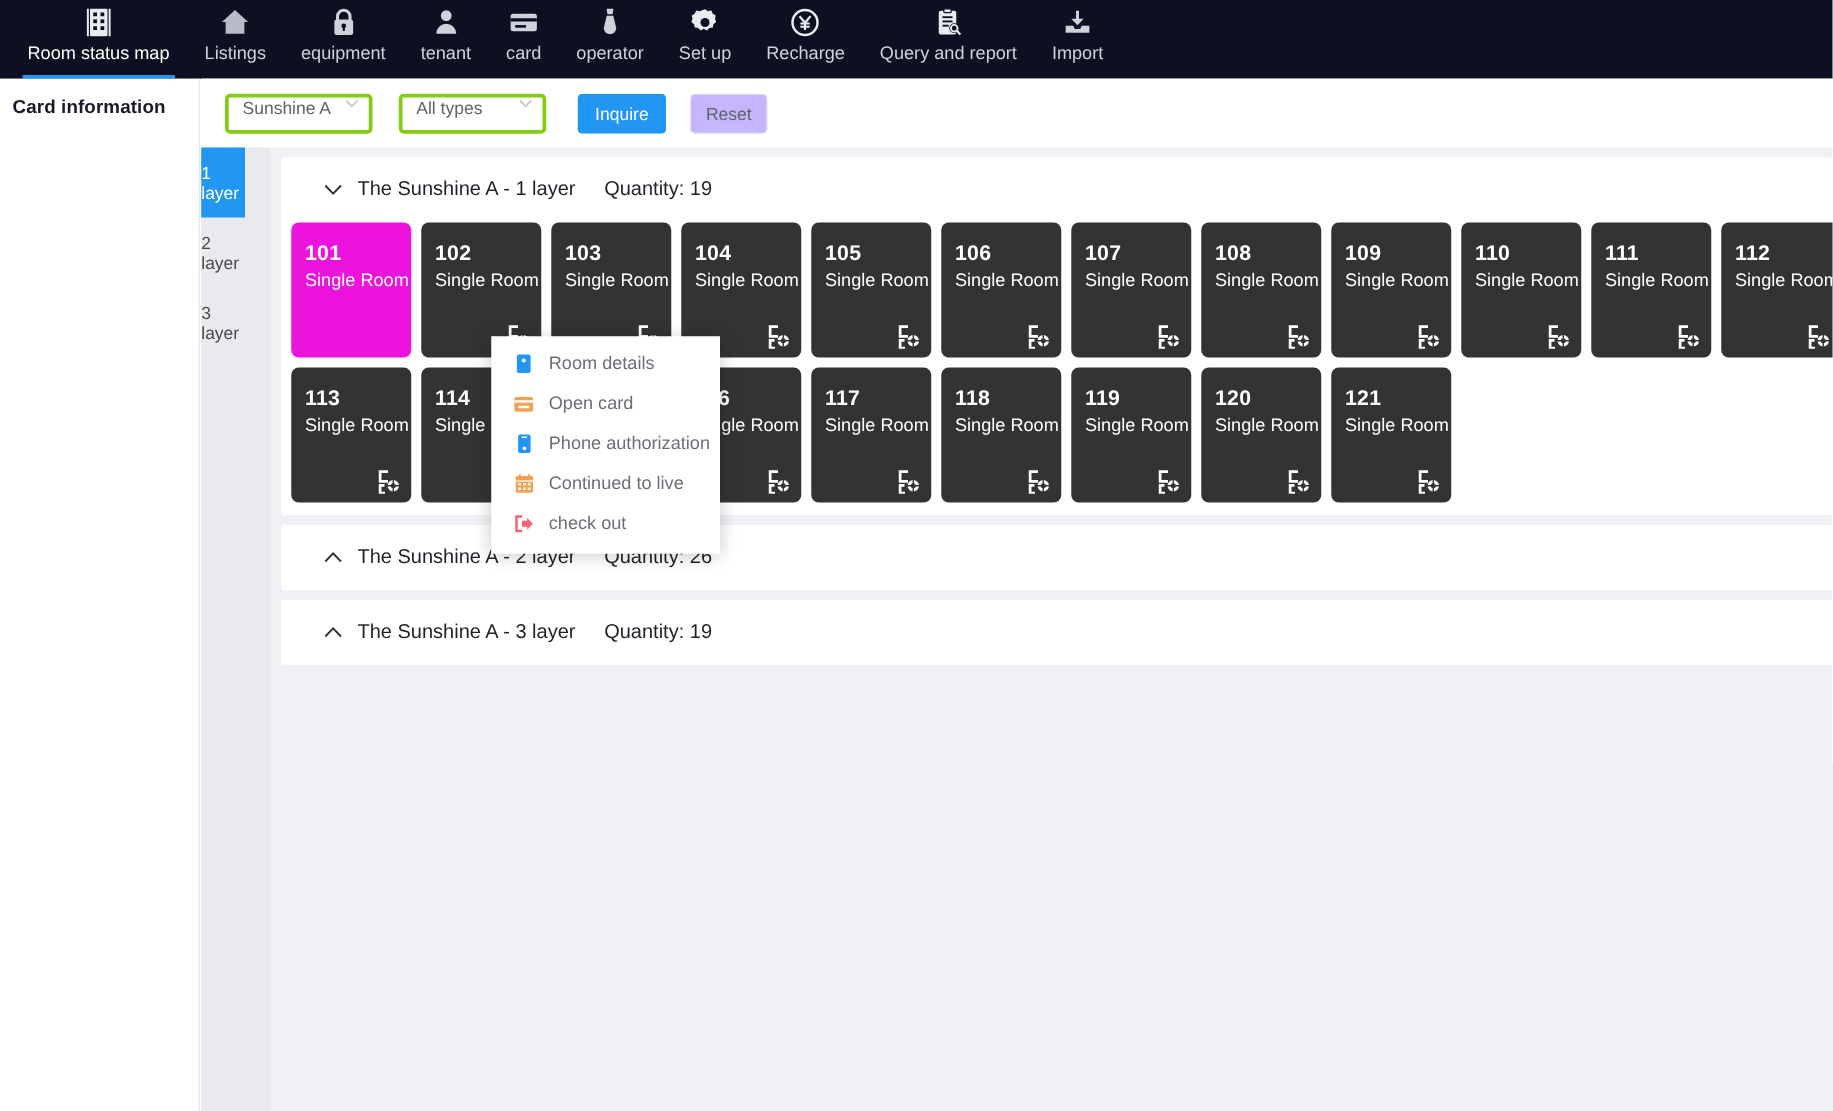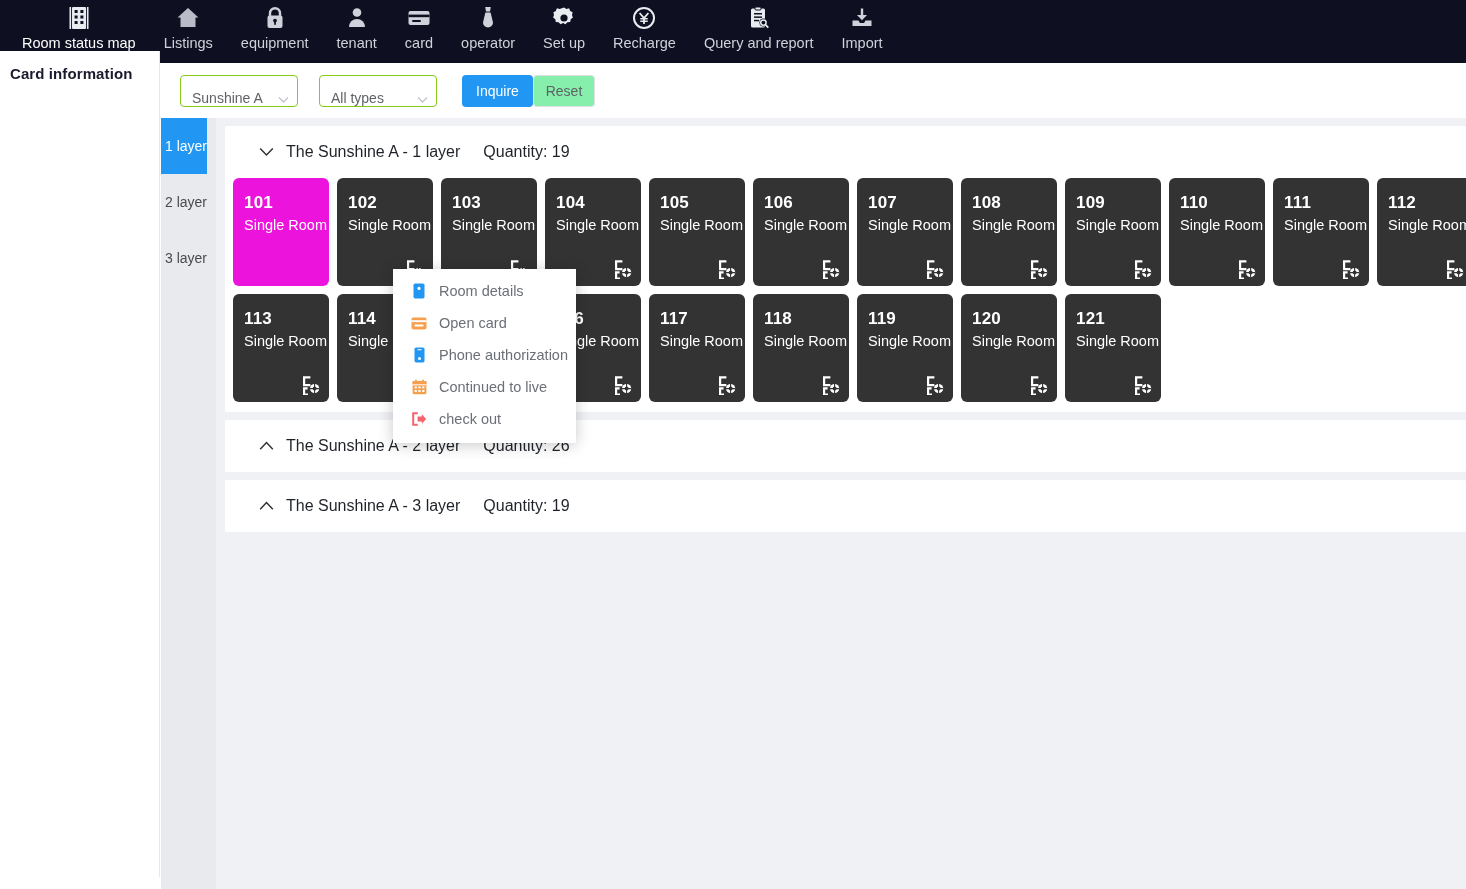--- a/index.html
+++ b/index.html
@@ -38,21 +38,21 @@
   .navicon svg { display: block; }
   .navlabel { font-size: 14.5px; line-height: 18px; white-space: nowrap; }
   .navitem.active .navlabel { color: #ffffff; font-weight: 400; }
   .navitem.active .underline {
     position: absolute; left: 10px; right: 10px; bottom: 0;
     height: 3px; background: #2196f3; border-radius: 1px;
   }
 
   
   #leftbar {
-    position: absolute; left: 0; top: 51px;
+    position: absolute; left: 0; top: 63px;
     width: 160px; height: 826px;
     background: #ffffff;
     border-right: 1px solid #e4e7ed;
   }
   #cardinfo-title {
     margin: 14px 0 0 10px;
     font-size: 15px; font-weight: 700; color: #1a1a2e;
     letter-spacing: .1px;
   }
 
@@ -66,26 +66,26 @@
   
   #filterbar {
     position: absolute; left: 0; top: 0;
     width: 1305px; height: 55px;
     background: #ffffff;
     display: flex; align-items: center;
     padding-left: 19px;
   }
   .ctl {
     height: 32px;
-    border: 1px solid #84cc16;
+    border: 3px solid #84cc16;
     border-radius: 4px;
     background: #fff;
     font-size: 14px;
     color: #606266;
-    display: flex; align-items: flex-end;
+    display: flex; align-items: flex-start;
     cursor: pointer;
   }
   .select { width: 118px; padding: 0 8px 0 11px; justify-content: space-between; }
   .select .sv { color: #606266; }
   .caret { color: #c0c4cc; font-size: 11px; margin-left: 6px; }
   .roomno {
     width: 174px; margin-left: 25px;
     padding: 0 11px; cursor: text;
   }
   .roomno .ph { color: #c0c4cc; font-size: 14px; }
@@ -93,40 +93,40 @@
   .btn {
     height: 32px; border-radius: 4px;
     font-size: 14px; display: flex; align-items: center; justify-content: center;
     cursor: pointer; border: 1px solid transparent;
   }
   #inquire-btn {
     margin-left: 25px; width: 71px;
     background: #2196f3; color: #fff;
   }
   #reset-btn {
-    width: 62px;
-    background: #86efac; color: #606266; border-color: #dcdfe6;
+    margin-left: 19px; width: 62px;
+    background: #c4b5fd; color: #606266; border-color: #dcdfe6;
   }
 
   
   #content {
     position: absolute; left: 0; top: 55px;
     width: 1305px; height: 771px;
     background: #eff1f4;
     display: flex;
   }
 
   
   #layerrail {
     width: 55px; flex: 0 0 55px;
     background: #e8eaee;
     padding-top: 0;
   }
   .layeritem {
-    height: 56px; width: 46px;
+    height: 56px; width: 35px;
     display: flex; align-items: center; justify-content: flex-end;
     font-size: 14px; color: #4a4a4a;
     cursor: pointer;
   }
   .layeritem.active { background: #2196f3; color: #fff; }
 
   
   #sections {
     flex: 1 1 auto;
     padding: 8px 0 0 9px;

